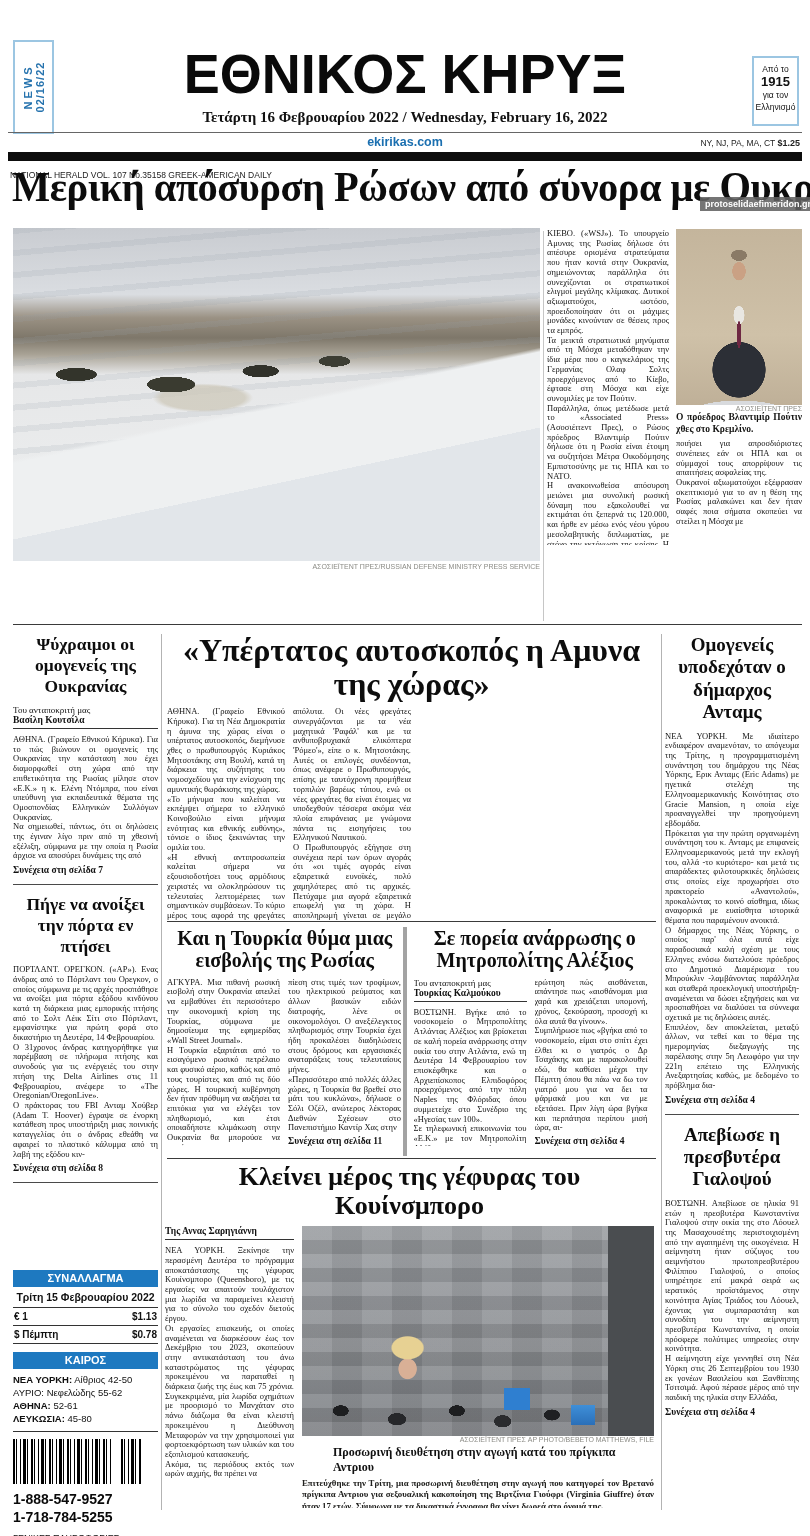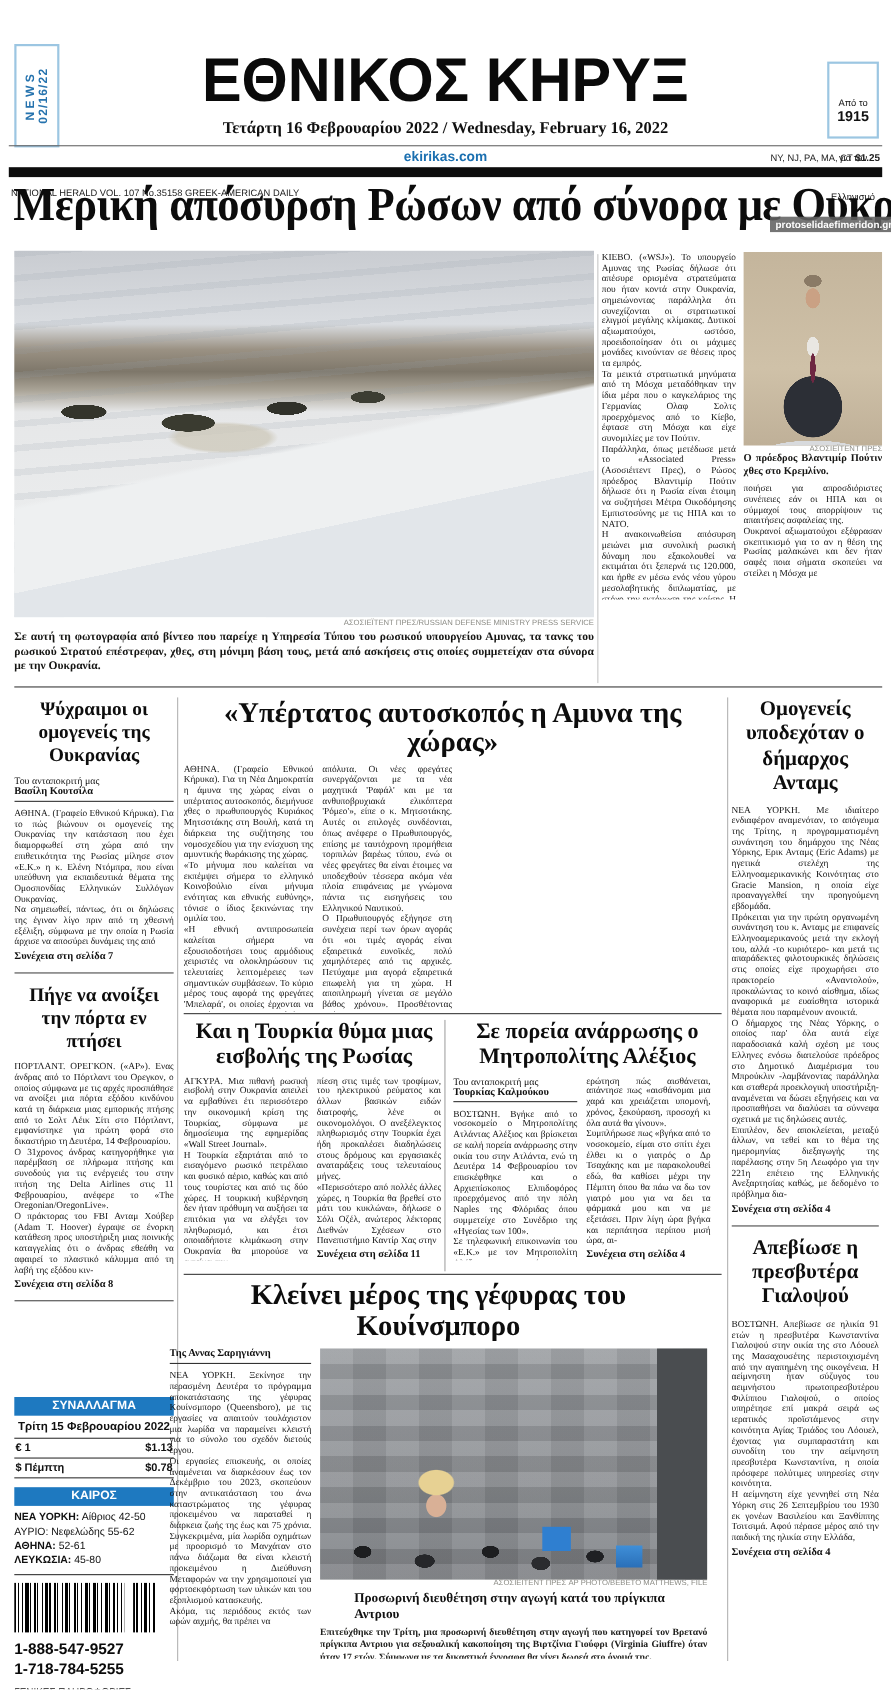--- a/index.html
+++ b/index.html
@@ -11,21 +11,21 @@
             text-align:center;color:#2673ae;font-family:"Liberation Sans",sans-serif;font-weight:bold;}
   .news-rot .l1{display:block;font-size:11px;letter-spacing:3px;}
   .news-rot .l2{display:block;font-size:11px;letter-spacing:1px;}
   .mast-title{position:absolute;left:0;right:0;top:42px;text-align:center;
               font-family:"Liberation Sans",sans-serif;font-weight:bold;font-size:54px;
               letter-spacing:0px;color:#0a0a0a;transform:scaleY(1.04);}
   .mast-date{position:absolute;left:0;right:0;top:109px;text-align:center;
              font-family:"Liberation Serif",serif;font-weight:bold;font-size:15px;}
   .since-box{position:absolute;left:752px;top:56px;width:47px;height:70px;border:2px solid #9cc6e2;
              text-align:center;font-family:"Liberation Sans",sans-serif;padding-top:5px;box-sizing:border-box;}
-  .since-box .s{display:block;font-size:8.5px;line-height:12px;margin-top:24px;}
+  .since-box .s{display:block;font-size:8.5px;line-height:12px;}
   .since-box .b{display:block;font-size:13px;line-height:14px;font-weight:bold;}
   .header-rule{position:absolute;left:8px;top:132px;width:794px;border-top:1px solid #666;}
   .info-line{position:absolute;left:8px;top:134px;width:794px;height:17px;
              font-family:"Liberation Sans",sans-serif;font-size:8.5px;color:#222;}
   .info-left{position:absolute;left:2px;top:4px;margin-top:32px;}
   .info-center{position:absolute;left:50%;top:1px;transform:translateX(-50%);
                color:#1a6fb0;font-weight:bold;font-size:12.5px;}
   .info-right{position:absolute;right:2px;top:4px;}
   .info-right b{font-size:9px;}
   .black-bar{position:absolute;left:8px;top:152px;width:794px;height:9px;background:#0d0d0d;}
@@ -83,46 +83,46 @@
   .col-left-info{position:absolute;left:13px;top:1270px;width:145px;font-family:"Liberation Sans",sans-serif;}
   .col-right{position:absolute;left:665px;top:634px;width:134px;height:878px;overflow:hidden;}
   .h-side{font-size:17.5px;line-height:1.2;margin:0 0 8px 0;}
   .h-side2{font-size:19px;line-height:1.18;margin:0 0 8px 0;}
   .clamp150{max-height:156px;overflow:hidden;}
   .clamp225{max-height:228px;overflow:hidden;}
   .clamp404{max-height:404px;overflow:hidden;}
   .clamp230{max-height:232px;overflow:hidden;}
   
   .band2{position:absolute;left:167px;top:634px;width:489px;height:286px;overflow:hidden;}
-  .band2 h2{margin:0 0 6px 0;font-size:26px;line-height:1.05;}
+  .band2 h2{margin:0 0 6px 0;font-size:32px;line-height:1.05;}
   .band2-row{display:flex;gap:8px;}
   .b2c{width:118px;height:248px;overflow:hidden;display:flex;flex-direction:column;}
   .b2c .t{flex:1 1 auto;overflow:hidden;}
   .b2mid{width:233px;}
   .photo-mitso{position:static;width:233px;height:168px;
     background:
       radial-gradient(circle 7px at 50% 33%, #d8b191 0 60%, transparent 62%),
       radial-gradient(ellipse 15px 26px at 50% 55%, #23262c 0 60%, transparent 61%),
       radial-gradient(ellipse 5px 8px at 50% 44%, #e8e6e2 0 60%, transparent 62%),
       linear-gradient(180deg, rgba(60,40,15,.35) 0 7%, transparent 7% 100%),
       linear-gradient(180deg, transparent 0 79%, #2e4c58 79% 93%, #c8c4bb 93% 100%),
       repeating-linear-gradient(90deg, rgba(100,60,15,.22) 0 26px, rgba(0,0,0,0) 26px 54px),
       linear-gradient(180deg,#a86f2e 0%,#c08238 35%,#cf9a4d 55%,#b5782f 78%,#9c6526 100%);}
   
   .rule-c1{position:absolute;left:167px;top:921px;width:489px;border-top:1px solid #3a3a3a;}
   .band3{position:absolute;left:167px;top:927px;width:489px;height:229px;overflow:hidden;display:flex;}
   .b3a{width:237px;}
-  .b3b{width:244px;border-left:1px solid #a3a3a3;padding-left:7px;margin-left:0;}
+  .b3b{width:244px;border-left:4px solid #a3a3a3;padding-left:7px;margin-left:0;}
   .band3 h2{margin:0 0 6px 0;font-size:20px;line-height:1.12;}
   .mini-row{display:flex;gap:8px;}
   .mini-col{width:113px;height:168px;overflow:hidden;display:flex;flex-direction:column;}
   .mini-col .t{flex:1 1 auto;overflow:hidden;}
   .rule-c2{position:absolute;left:167px;top:1158px;width:489px;border-top:1px solid #3a3a3a;}
   
-  .band4{position:absolute;left:154px;top:1163px;width:489px;height:345px;overflow:hidden;}
+  .band4{position:absolute;left:165px;top:1163px;width:489px;height:345px;overflow:hidden;}
   .band4 h2{margin:0 0 6px 0;font-size:26px;line-height:1.1;}
   .band4-row{display:flex;gap:8px;}
   .b4txt{width:129px;height:305px;overflow:hidden;display:flex;flex-direction:column;}
   .b4txt .t{flex:1 1 auto;overflow:hidden;}
   .b4photo{width:352px;}
   .photo-giuffre{position:static;width:352px;height:210px;
     background:
       radial-gradient(ellipse 28px 20px at 30% 58%, #e7d193 0 55%, transparent 60%),
       radial-gradient(ellipse 16px 18px at 30% 68%, #d9b096 0 55%, transparent 60%),
       radial-gradient(ellipse 13px 9px at 11% 88%, #1d1e20 0 60%, transparent 62%),
@@ -181,21 +181,20 @@
       <span>NY, NJ, PA, MA, CT</span>
       <b>$1.25</b>
     </span>
   </div>
   <div class="black-bar"></div>
 
   <div class="lead-headline">Μερική απόσυρση Ρώσων από σύνορα με Ουκρανία</div>
   <div class="watermark">protoselidaefimeridon.gr</div>
   <div class="photo photo-lead"></div>
   <div class="lead-credit credit">ΑΣΟΣΙΕΪΤΕΝΤ ΠΡΕΣ/RUSSIAN DEFENSE MINISTRY PRESS SERVICE</div>
-  <div class="lead-caption">Σε αυτή τη φωτογραφία από βίντεο που παρείχε η Υπηρεσία Τύπου του ρωσικού υπουργείου Αμυνας, τα τανκς του ρωσικού Στρατού επέστρεφαν, χθες, στη μόνιμη βάση τους, μετά από ασκήσεις στις οποίες συμμετείχαν στα σύνορα με την Ουκρανία.</div>
   <div class="rule-full"></div>
   <div class="vr vr-wsj"></div>
 
   <div class="wsj">
     <div class="wsj-row">
       <div class="wsj-c1 body-txt">ΚΙΕΒΟ. («WSJ»). Το υπουργείο Αμυνας της Ρωσίας δήλωσε ότι απέσυρε ορισμένα στρατεύματα που ήταν κοντά στην Ουκρανία, σημειώνοντας παράλληλα ότι συνεχίζονται οι στρατιωτικοί ελιγμοί μεγάλης κλίμακας. Δυτικοί αξιωματούχοι, ωστόσο, προειδοποίησαν ότι οι μάχιμες μονάδες κινούνταν σε θέσεις προς τα εμπρός.
 Τα μεικτά στρατιωτικά μηνύματα από τη Μόσχα μεταδόθηκαν την ίδια μέρα που ο καγκελάριος της Γερμανίας Ολαφ Σολτς προερχόμενος από το Κίεβο, έφτασε στη Μόσχα και είχε συνομιλίες με τον Πούτιν.
 Παράλληλα, όπως μετέδωσε μετά το «Associated Press» (Ασοσιέιτεντ Πρες), ο Ρώσος πρόεδρος Βλαντιμίρ Πούτιν δήλωσε ότι η Ρωσία είναι έτοιμη να συζητήσει Μέτρα Οικοδόμησης Εμπιστοσύνης με τις ΗΠΑ και το ΝΑΤΟ.
 Η ανακοινωθείσα απόσυρση μειώνει μια συνολική ρωσική δύναμη που εξακολουθεί να εκτιμάται ότι ξεπερνά τις 120.000, και ήρθε εν μέσω ενός νέου γύρου μεσολαβητικής διπλωματίας, με στόχο την εκτόνωση της κρίσης. Η Μόσχα έχει προειδο-</div>
       <div class="wsj-c2">

